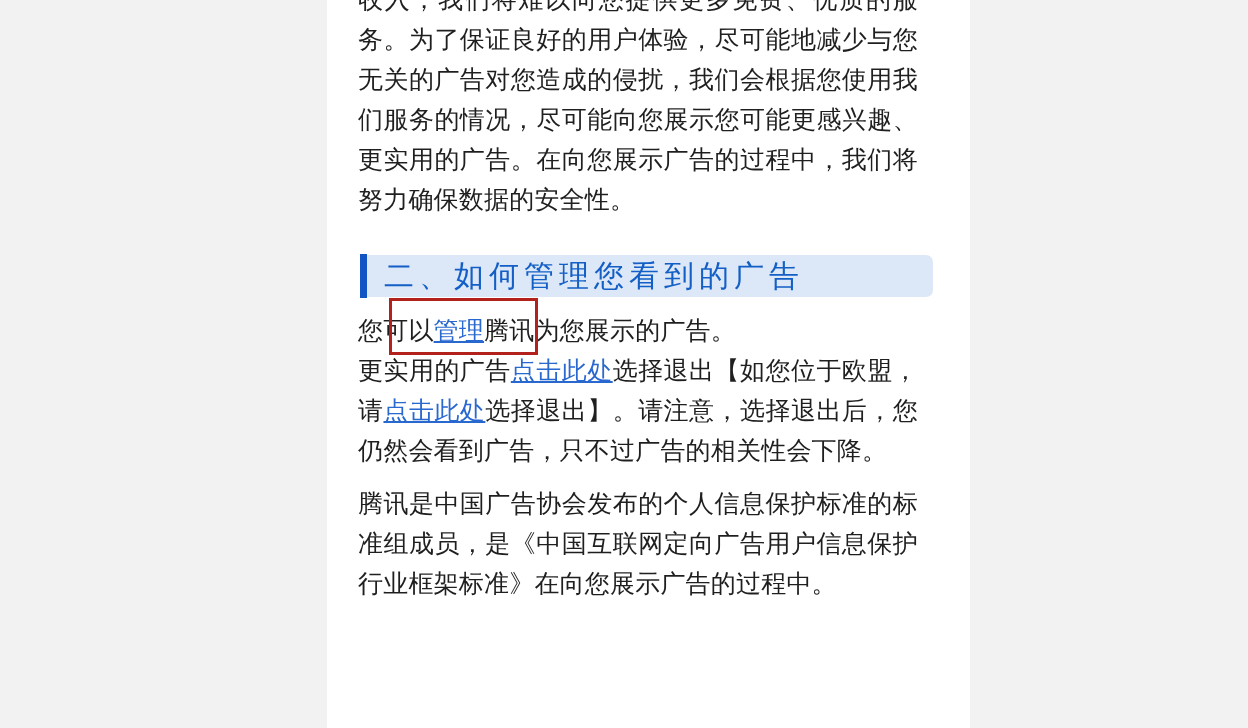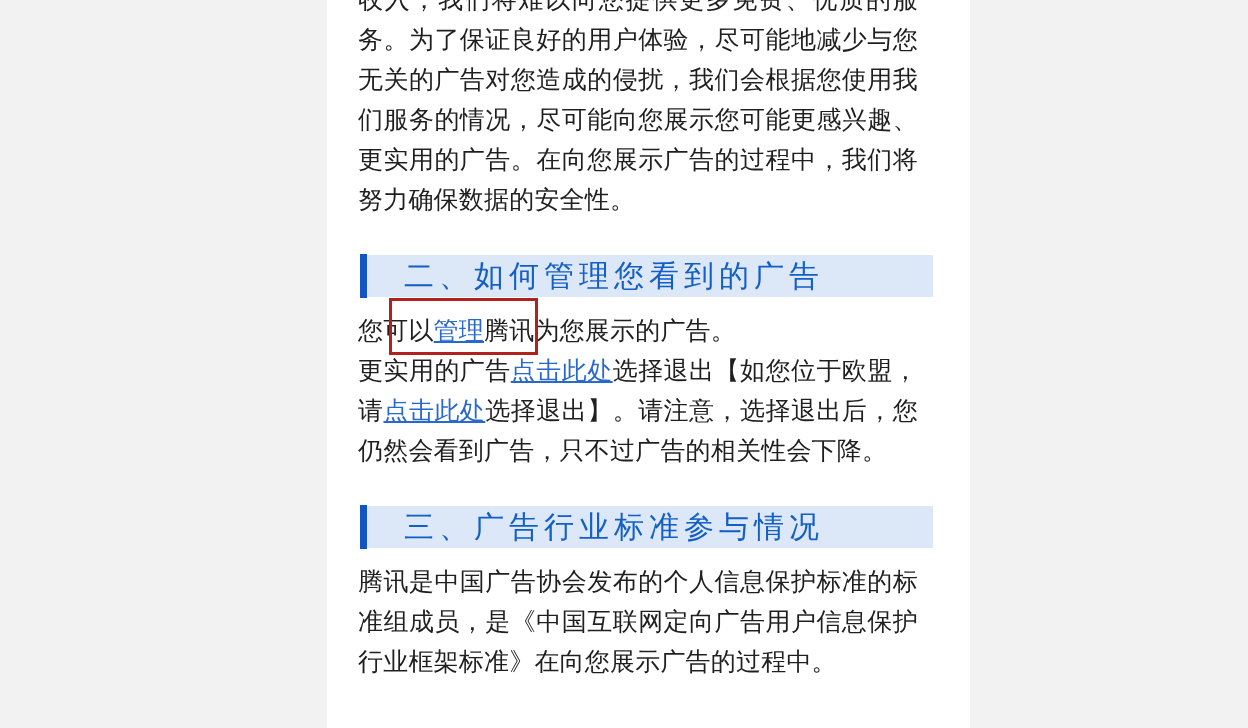--- a/index.html
+++ b/index.html
@@ -31,23 +31,24 @@
   h2.section-heading {
     position: relative;
     margin: 36px 37px 0 33px;
     height: 42px;
     line-height: 42px;
     background: #dce8f7;
     color: #145fc6;
     font-size: 30px;
     font-weight: 400;
     letter-spacing: 5px;
-    padding-left: 44px;
+    padding-left: 24px;
     white-space: nowrap;
     overflow: visible;
+    border-radius: 7px;
   }
   h2.section-heading .accent-bar {
     position: absolute;
     left: 0; top: -1px;
     width: 7px; height: 44px;
     background: #1254c4;
   }
   a.inline-link {
     color: #2968cf;
     text-decoration: underline;
@@ -75,22 +76,18 @@
   </h2>
 
   <p class="body-text after-heading">
     <span>您可以</span><a class="inline-link">管理</a><span>腾讯为您展示的广告。</span>
   </p>
 
   <p class="body-text">
     <span>更实用的广告</span><a class="inline-link">点击此处</a><span>选择退出【如您位于欧盟，请</span><a class="inline-link">点击此处</a><span>选择退出】。请注意，选择退出后，您仍然会看到广告，只不过广告的相关性会下降。</span>
   </p>
 
-  <h2 class="section-heading">
-    <span class="accent-bar"></span>
-    <span>三、广告行业标准参与情况</span>
-  </h2>
 
   <p class="body-text after-heading">腾讯是中国广告协会发布的个人信息保护标准的标准组成员，是《中国互联网定向广告用户信息保护行业框架标准》在向您展示广告的过程中。</p>
 
   <div class="red-highlight-box"></div>
 
 </div>
 
 </body></html>

